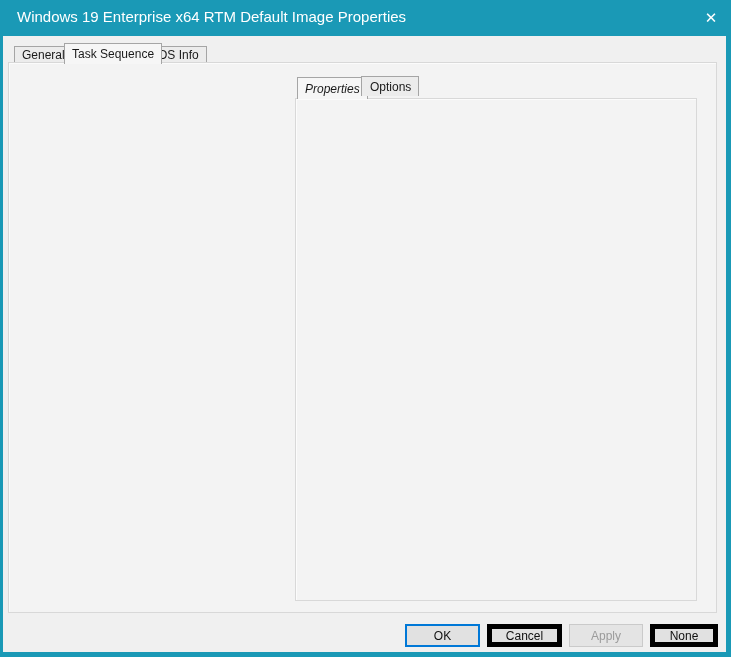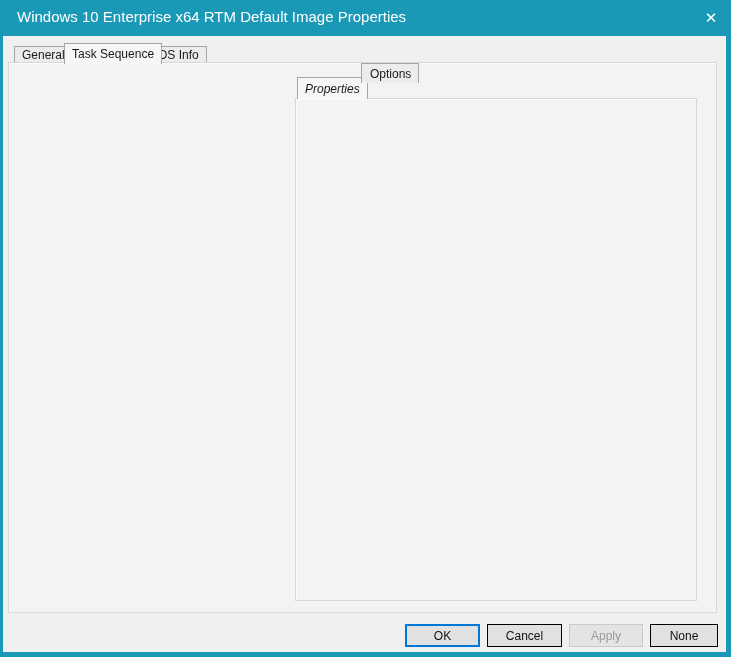--- a/index.html
+++ b/index.html
@@ -52,21 +52,21 @@
   .sb-btn{width:16px;height:16px;display:flex;align-items:center;justify-content:center;flex:none;}
   .thumb{background:#cdcdcd;}
   .tri{width:0;height:0;}
   .tri-l{border-top:4px solid transparent;border-bottom:4px solid transparent;border-right:5px solid #555;}
   .tri-r{border-top:4px solid transparent;border-bottom:4px solid transparent;border-left:5px solid #555;}
   .tri-u{border-left:4px solid transparent;border-right:4px solid transparent;border-bottom:5px solid #555;}
   .tri-d{border-left:4px solid transparent;border-right:4px solid transparent;border-top:5px solid #555;}
   .tree-hscroll{left:29px;top:586px;width:257px;}
   
   .rtab-properties{left:297px;top:77px;height:22px;font-style:italic;}
-  .rtab-options{left:361px;top:63px;height:20px;padding-left:8px;}
+  .rtab-options{left:361px;top:76px;height:20px;padding-left:8px;}
   .rpage{left:295px;top:98px;width:402px;height:503px;background:#f3f3f3;
          border:1px solid #d8d8d8;box-shadow:inset 1px 1px 0 #fbfbfb;z-index:2;}
   .flabel{font-size:12px;color:#111;}
   .field{background:#fff;border:1px solid #7c7c7c;font-size:12px;color:#111;
          display:flex;align-items:center;padding:0 6px;}
   .field.ro{background:#eeeeee;}
   .lbl-type{left:318px;top:119px;} .fld-type{left:398px;top:114px;width:273px;height:22px;}
   .lbl-name{left:318px;top:146px;} .fld-name{left:398px;top:141px;width:273px;height:22px;}
   .lbl-desc{left:318px;top:178px;} .fld-desc{left:398px;top:172px;width:273px;height:59px;align-items:flex-start;}
   .separator{left:312px;top:239px;width:379px;height:2px;border-top:1px solid #cfcfcf;border-bottom:1px solid #fdfdfd;}
@@ -82,21 +82,21 @@
   .fl0{padding-left:6px;} .fl1{padding-left:25px;} .fl2{padding-left:44px;}
   .cb{width:12px;height:12px;flex:none;border:1px solid #5a5a5a;background:#fff;position:relative;margin-right:5px;}
   .cb.checked::after{content:"";position:absolute;left:2px;top:2px;width:6px;height:3px;
        border-left:1.8px solid #1c1c1c;border-bottom:1.8px solid #1c1c1c;transform:rotate(-45deg);}
   .flabel2{font-size:11px;color:#111;}
   .feat-vscroll{position:absolute;right:0;top:0;width:15px;height:224px;background:#f0f0f0;}
   .feat-vthumb{position:absolute;left:1px;top:17px;width:13px;height:46px;}
   .feat-hscroll{position:absolute;left:0;bottom:0;width:341px;}
   .feat-hthumb{position:absolute;left:17px;top:1px;width:285px;height:14px;}
   
-  .btn{background:#e1e1e1;border:1px solid #000000;font-size:12px;color:#111;
+  .btn{background:#e1e1e1;border:5px solid #000000;font-size:12px;color:#111;
        display:flex;align-items:center;justify-content:center;cursor:default;}
   .btn-selectall{left:519px;top:544px;width:58px;height:23px;}
   .btn-selectnone{left:591px;top:544px;width:67px;height:23px;}
   .blue-divider{left:296px;top:568px;width:400px;height:3px;background:#0071bd;}
   .mdt-band{left:296px;top:571px;width:400px;height:29px;background:#fff;
             display:flex;align-items:center;justify-content:center;gap:16px;}
   .mdt-text{font-size:13px;color:#3c3c3c;letter-spacing:.3px;}
   .mdt-link{font-size:12px;color:#0000ee;text-decoration:underline;cursor:pointer;}
   .btn-ok{left:405px;top:624px;width:75px;height:23px;border:2px solid #0078d7;}
   .btn-cancel{left:487px;top:624px;width:75px;height:23px;}
@@ -104,21 +104,21 @@
   .btn-help{left:650px;top:624px;width:68px;height:23px;}
 </style>
 </head>
 <body>
 
 <div class="abs chrome-top"></div>
 <div class="abs chrome-left"></div>
 <div class="abs chrome-right"></div>
 <div class="abs chrome-bottom"></div>
 <div class="abs dialog-bg"></div>
-<div class="abs title">Windows 10 Enterprise x64 RTM Default Image Properties</div>
+<div class="abs title">Windows 19 Enterprise x64 RTM Default Image Properties</div>
 <div class="abs close-btn">✕</div>
 
 <div class="abs tabpage"></div>
 <div class="tab tab-general">General</div>
 <div class="tab tab-tasksequence active">Task Sequence</div>
 <div class="tab tab-osinfo">OS Info</div>
 
 <div class="abs toolbar">
   <span class="gripper"></span>
   <span class="tbtn">

